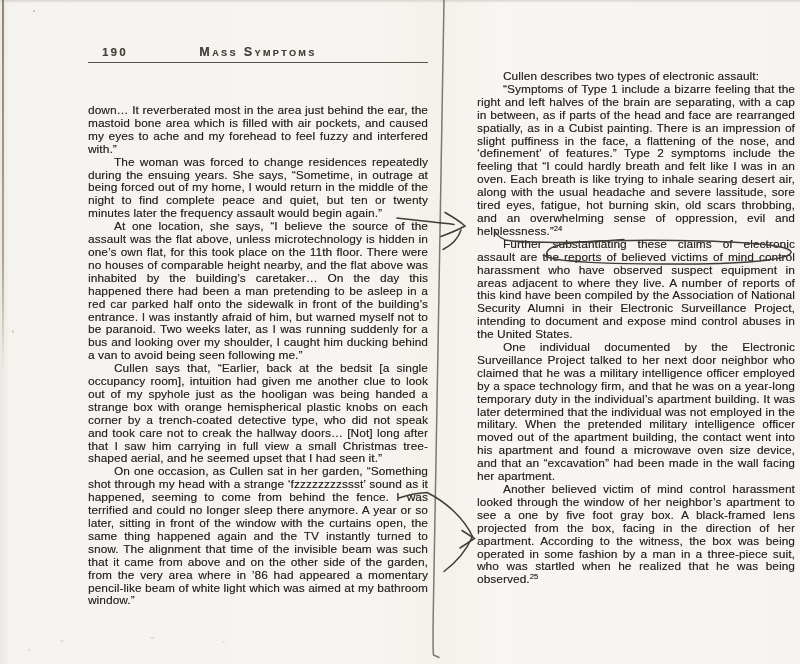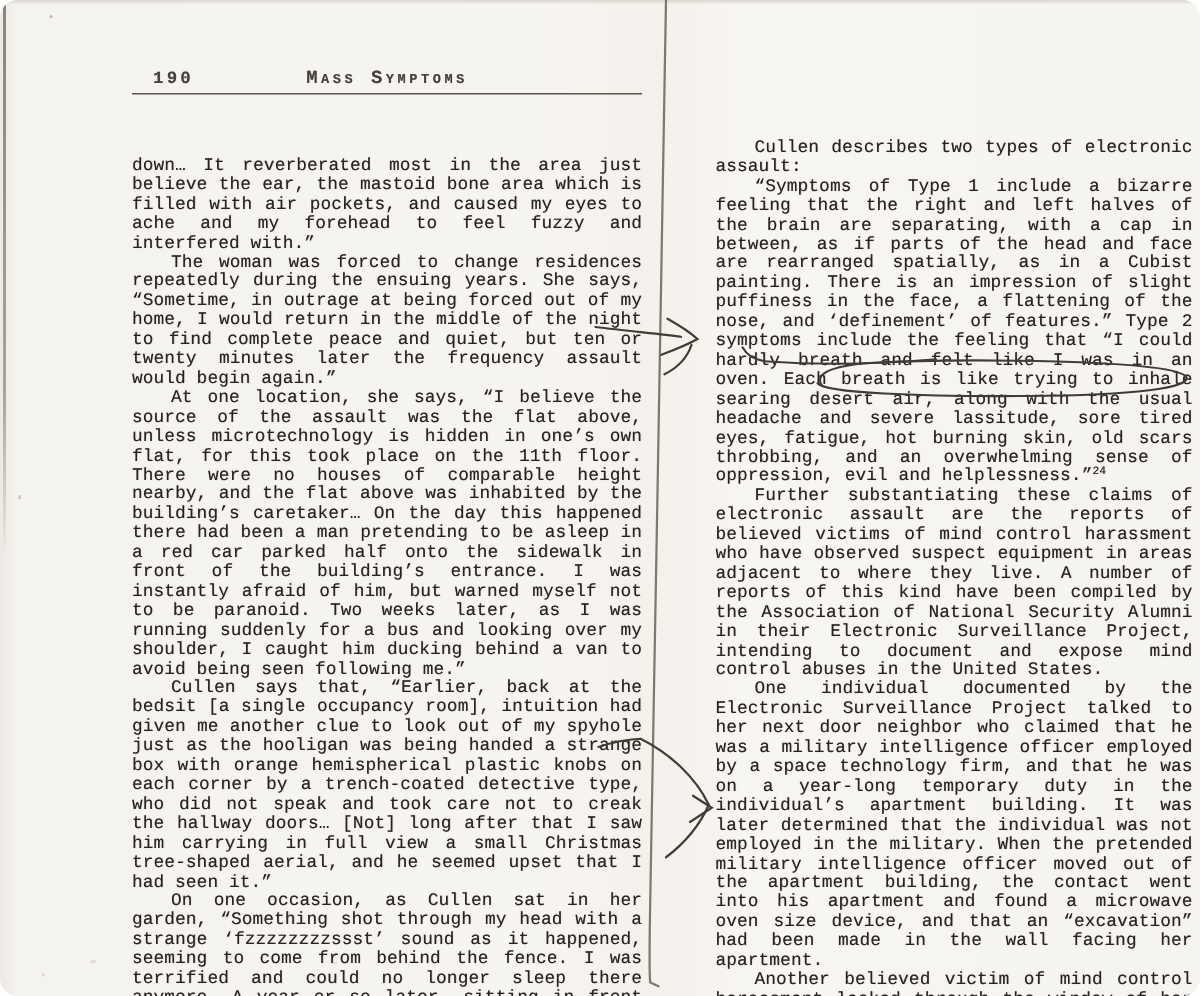--- a/index.html
+++ b/index.html
@@ -1,36 +1,35 @@
 <!DOCTYPE html>
 <html lang="en"><head>
 <meta charset="utf-8">
 <style>
   html,body{margin:0;padding:0;}
   .scan{
     position:relative;width:800px;height:664px;overflow:hidden;
     background:
       linear-gradient(180deg,#d8d4ce 0px,rgba(216,212,206,0) 3px),
       linear-gradient(90deg,#ece8e2 0px,#f5f3ef 10px,#f7f5f1 46%,#f4f1ec 55%,#f8f6f2 62%,#f6f4f0 100%);
-    font-family:Liberation Mono, monospace;
-    border-radius:12px;
+    font-family:Liberation Sans, sans-serif;
   }
   .page{position:absolute;}
   .page-left{left:88px;top:44px;width:340px;}
   .page-right{left:477px;top:46px;width:318px;}
   .header{position:relative;height:18px;border-bottom:1.5px solid #5a534a;color:#47413a;
           text-shadow:0.2px 0.2px 0.4px rgba(70,64,56,.5);}
   .pagenum{position:absolute;top:2px;font-size:11.5px;font-weight:bold;letter-spacing:2.2px;}
   .page-left .pagenum{left:14px;}
   .page-right .pagenum{right:8px;}
   .runhead{position:absolute;top:1px;left:50%;transform:translateX(-50%);
            font-variant:small-caps;font-size:12.5px;font-weight:bold;letter-spacing:2.4px;white-space:nowrap;}
   .body{color:#262320;text-shadow:0.2px 0.2px 0.45px rgba(55,50,44,.5);}
   .page-left .body{margin-top:41px;}
-  .page-right .body{margin-top:46px;}
+  .page-right .body{margin-top:24px;}
   .body p{margin:0;text-align:justify;text-indent:26px;
           font-size:11.8px;line-height:12.9px;letter-spacing:0.1px;
           hyphens:auto;-webkit-hyphens:auto;}
   .body p.no-indent{text-indent:0;}
   sup{font-size:7.5px;line-height:0;vertical-align:4px;letter-spacing:0;}
   .edge-line{position:absolute;left:2px;top:0;width:2px;height:372px;
     background:linear-gradient(180deg,#6d6156 0%,#837566 35%,#95897b 70%,rgba(149,137,123,0) 100%);
     opacity:.75;}
   .speck{position:absolute;background:#8d8478;border-radius:50%;}
   .overlay{position:absolute;left:0;top:0;pointer-events:none;}
@@ -39,21 +38,21 @@
 <body>
 
 <div class="scan">
 
   <div class="page page-left">
     <div class="header">
       <span class="pagenum">190</span>
       <span class="runhead">Mass Symptoms</span>
     </div>
     <div class="body">
-      <p class="no-indent"><span>down… It reverberated most in the area just believe the ear, the mastoid bone area which is filled with air pockets, and caused my eyes to ache and my forehead to feel fuzzy and interfered with.”</span></p>
+      <p class="no-indent"><span>down… It reverberated most in the area just behind the ear, the mastoid bone area which is filled with air pockets, and caused my eyes to ache and my forehead to feel fuzzy and interfered with.”</span></p>
       <p><span>The woman was forced to change residences repeatedly during the ensuing years. She says, “Sometime, in outrage at being forced out of my home, I would return in the middle of the night to find complete peace and quiet, but ten or twenty minutes later the frequency assault would begin again.”</span></p>
       <p><span>At one location, she says, “I believe the source of the assault was the flat above, unless microtechnology is hidden in one’s own flat, for this took place on the 11th floor. There were no houses of comparable height nearby, and the flat above was inhabited by the building’s caretaker… On the day this happened there had been a man pretending to be asleep in a red car parked half onto the sidewalk in front of the building’s entrance. I was instantly afraid of him, but warned myself not to be paranoid. Two weeks later, as I was running suddenly for a bus and looking over my shoulder, I caught him ducking behind a van to avoid being seen following me.”</span></p>
       <p><span>Cullen says that, “Earlier, back at the bedsit [a single occupancy room], intuition had given me another clue to look out of my spyhole just as the hooligan was being handed a strange box with orange hemispherical plastic knobs on each corner by a trench-coated detective type, who did not speak and took care not to creak the hallway doors… [Not] long after that I saw him carrying in full view a small Christmas tree-shaped aerial, and he seemed upset that I had seen it.”</span></p>
       <p><span>On one occasion, as Cullen sat in her garden, “Something shot through my head with a strange ‘fzzzzzzzzssst’ sound as it happened, seeming to come from behind the fence. I was terrified and could no longer sleep there anymore. A year or so later, sitting in front of the window with the curtains open, the same thing happened again and the TV instantly turned to snow. The alignment that time of the invisible beam was such that it came from above and on the other side of the garden, from the very area where in ’86 had appeared a momentary pencil-like beam of white light which was aimed at my bathroom window.”</span></p>
     </div>
   </div>
 
   <div class="page page-right">
     <div class="body">
       <p><span>Cullen describes two types of electronic assault:</span></p>

